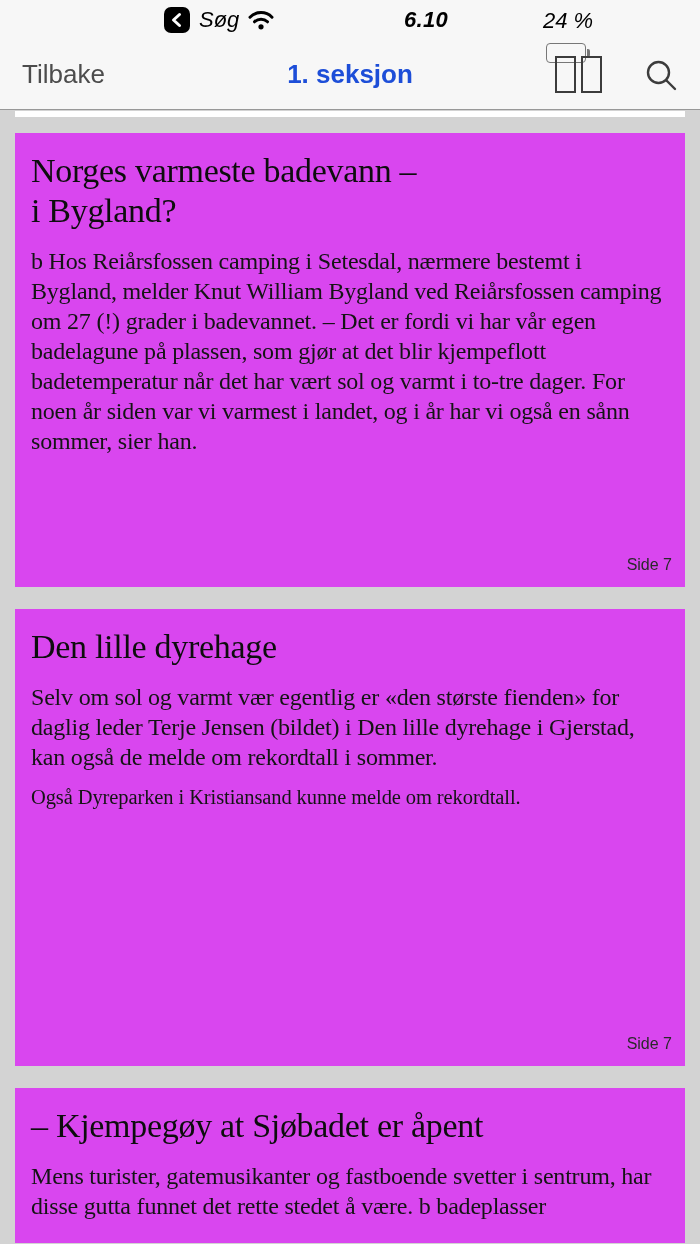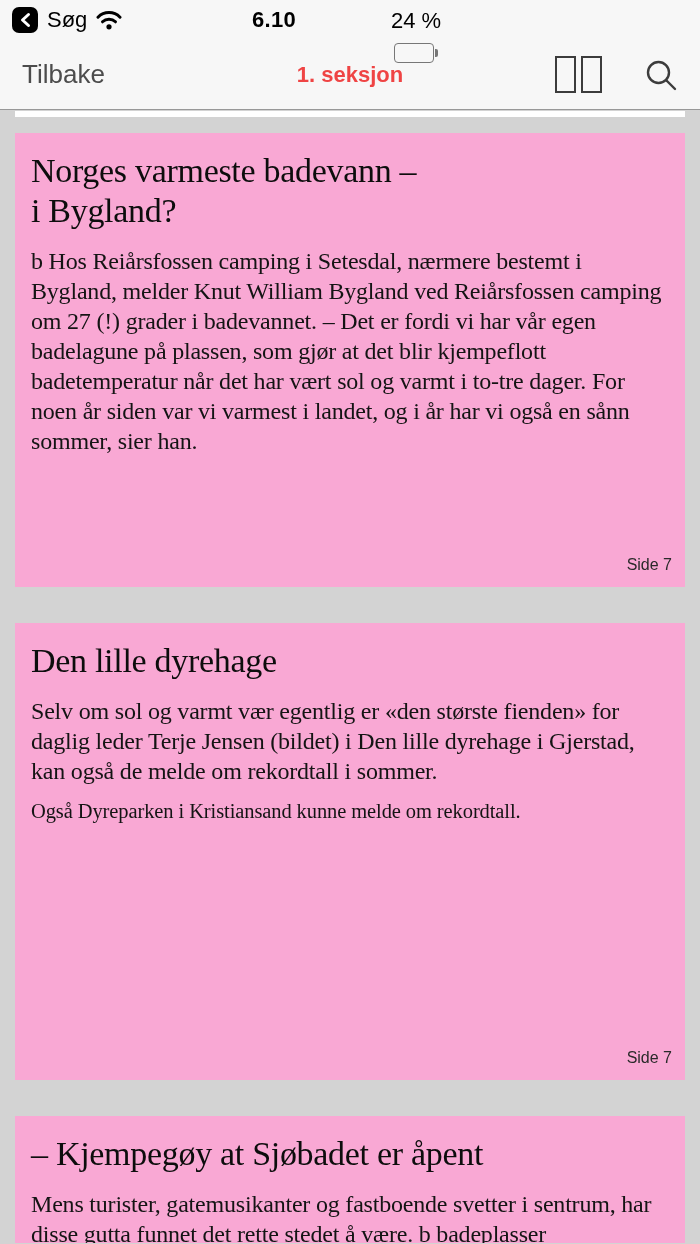--- a/index.html
+++ b/index.html
@@ -7,22 +7,22 @@
   body {
     width: 700px; height: 1244px; overflow: hidden;
     background: #d3d3d3;
     font-family: "Liberation Sans", sans-serif;
     -webkit-font-smoothing: antialiased;
   }
 
   
   .status-bar {
     height: 40px; background: #f7f7f7;
-    display: flex; align-items: center; justify-content: flex-start;
-    padding: 0 12px; font-size: 22px; color: #000;
+    display: flex; align-items: center; justify-content: flex-end;
+    padding: 0 12px; font-size: 22px; color: #000; font-style: italic;
   }
   .sb-left, .sb-right { display: flex; align-items: center; gap: 9px; }
   .sb-left { width: 240px; }
   .sb-right { width: 240px; justify-content: flex-end; flex-direction: column; }
   .app-back-badge {
     width: 26px; height: 26px; background: #000; border-radius: 7px;
     display: flex; align-items: center; justify-content: center; flex: 0 0 auto;
   }
   .sb-time { font-weight: 700; letter-spacing: .3px; }
   .battery { display: flex; align-items: center; }
@@ -36,37 +36,37 @@
     border-radius: 0 2px 2px 0; margin-left: 1px;
   }
 
   
   .nav-bar {
     height: 70px; background: #f7f7f7; border-bottom: 1px solid #989898;
     display: flex; align-items: center; padding: 0 22px;
   }
   .nav-back { font-size: 26px; color: #4c4c4c; width: 200px; }
   .nav-title {
-    flex: 1; text-align: center; font-size: 22px; font-weight: 700; color: #ef4444;
+    flex: 1; text-align: center; font-size: 26px; font-weight: 700; color: #1d4ed8;
   }
   .nav-actions {
     width: 200px; display: flex; justify-content: flex-end;
     align-items: center; gap: 42px;
   }
   .pages-icon { display: flex; gap: 5px; }
   .pages-icon span {
     width: 21px; height: 37px; border: 2.5px solid #3c3c3c; background: transparent;
   }
 
   
   .content { padding: 0 15px; height: 1133px; overflow: hidden; }
   .card-sliver { background: #fff; height: 6px; margin: 1px 0 16px 0; }
   .card {
-    background: #f9a8d4; position: relative;
-    padding: 14px 17px 16px 16px; margin-bottom: 36px;
+    background: #d946ef; position: relative;
+    padding: 14px 17px 16px 16px; margin-bottom: 22px;
     font-family: "Liberation Serif", serif; color: #141414;
   }
   .card h1 {
     font-family: "Liberation Serif", serif; font-weight: 500;
     font-size: 34px; line-height: 40px; letter-spacing: -0.3px;
     color: #0d0d0d; white-space: pre-line; margin-top: 4px;
   }
   .card .lead {
     font-size: 24px; line-height: 30px; margin-top: 15px; letter-spacing: -0.2px;
   }

